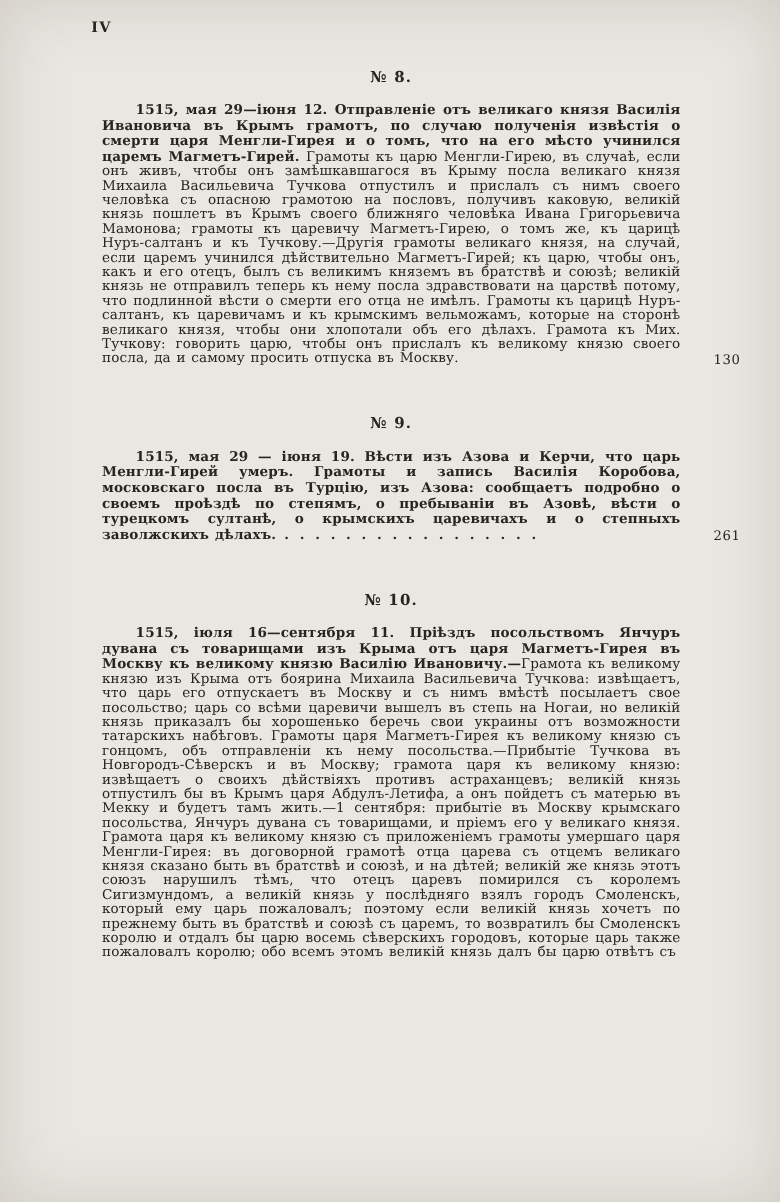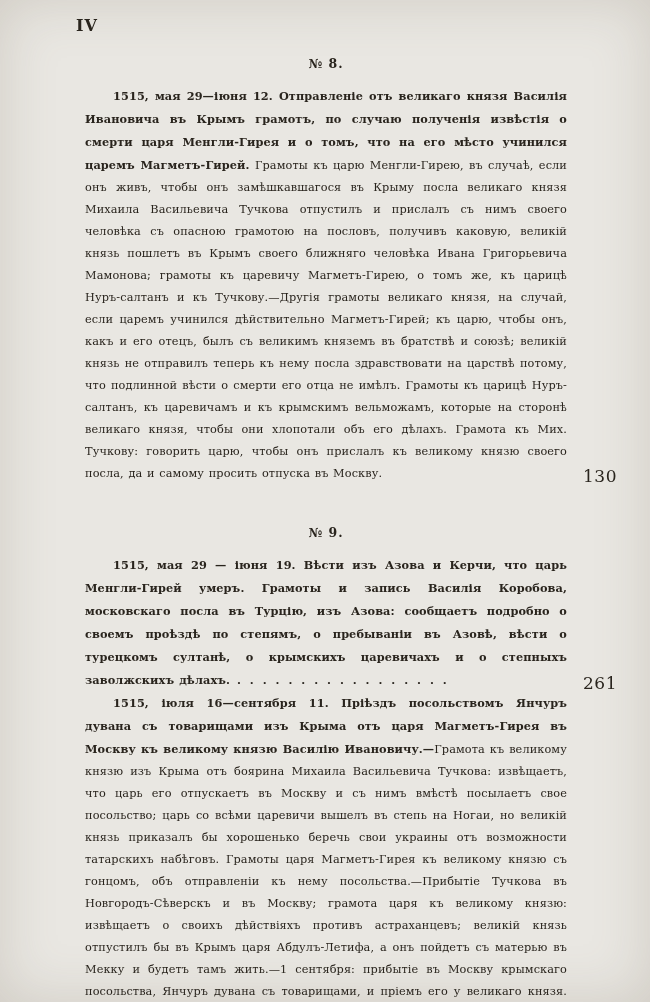--- a/index.html
+++ b/index.html
@@ -17,42 +17,42 @@
     color: #29241d;
     font-family: "DejaVu Serif", "Liberation Serif", serif;
     padding: 0 33px 0 85px;
     overflow: hidden;
     box-shadow: inset 0 0 55px rgba(118, 106, 88, 0.22);
   }
   .folio {
     position: absolute;
     top: 16px;
     left: 76px;
-    font-size: 16px;
+    font-size: 12px;
     font-weight: bold;
     letter-spacing: 1px;
   }
   .entry {
     position: relative;
     padding-right: 50px; 
   }
   .entry-number {
     font-size: 12.5px;
     font-weight: bold;
     text-align: center;
     margin: 40px 0 14px 0;
     letter-spacing: 1px;
   }
   .entry.first .entry-number {
     margin-top: 56px;
   }
   .entry-text {
     margin: 0;
     font-size: 11.3px;
-    line-height: 22px;
+    line-height: 12px;
     text-align: justify;
     text-indent: 28px;
     word-spacing: 1px;
     letter-spacing: 0.1px;
   }
   .lead {
     font-weight: bold;
   }
   .body {
     font-weight: normal;
@@ -60,21 +60,21 @@
   .leader {
     font-weight: bold;
     letter-spacing: 2px;
     white-space: nowrap;
     overflow: hidden;
   }
   .pageref {
     position: absolute;
     right: 0;
     bottom: -1px;
-    font-size: 17px;
+    font-size: 11px;
     font-weight: normal;
     letter-spacing: 0.5px;
   }
 </style>
 </head>
 <body>
 
 <div class="page">
 
   <div class="folio">IV</div>
@@ -85,16 +85,17 @@
     <span class="pageref">130</span>
   </section>
 
   <section class="entry">
     <h2 class="entry-number">№ 9.</h2>
     <p class="entry-text"><span class="lead">1515, мая 29 — іюня 19. Вѣсти изъ Азова и Керчи, что царь Менгли-Гирей умеръ. Грамоты и запись Василія Коробова, московскаго посла въ Турцію, изъ Азова: сообщаетъ подробно о своемъ проѣздѣ по степямъ, о пребываніи въ Азовѣ, вѣсти о турецкомъ султанѣ, о крымскихъ царевичахъ и о степныхъ заволжскихъ дѣлахъ.</span><span class="leader"> . . . . . . . . . . . . . . . . .</span></p>
     <span class="pageref">261</span>
   </section>
 
   <section class="entry">
+    <h2 class="entry-number">№ 10.</h2>
     <p class="entry-text"><span class="lead">1515, іюля 16—сентября 11. Пріѣздъ посольствомъ Янчуръ дувана съ товарищами изъ Крыма отъ царя Магметъ-Гирея въ Москву къ великому князю Василію Ивановичу.—</span><span class="body">Грамота къ великому князю изъ Крыма отъ боярина Михаила Васильевича Тучкова: извѣщаетъ, что царь его отпускаетъ въ Москву и съ нимъ вмѣстѣ посылаетъ свое посольство; царь со всѣми царевичи вышелъ въ степь на Ногаи, но великій князь приказалъ бы хорошенько беречь свои украины отъ возможности татарскихъ набѣговъ. Грамоты царя Магметъ-Гирея къ великому князю съ гонцомъ, объ отправленіи къ нему посольства.—Прибытіе Тучкова въ Новгородъ-Сѣверскъ и въ Москву; грамота царя къ великому князю: извѣщаетъ о своихъ дѣйствіяхъ противъ астраханцевъ; великій князь отпустилъ бы въ Крымъ царя Абдулъ-Летифа, а онъ пойдетъ съ матерью въ Мекку и будетъ тамъ жить.—1 сентября: прибытіе въ Москву крымскаго посольства, Янчуръ дувана съ товарищами, и пріемъ его у великаго князя. Грамота царя къ великому князю съ приложеніемъ грамоты умершаго царя Менгли-Гирея: въ договорной грамотѣ отца царева съ отцемъ великаго князя сказано быть въ братствѣ и союзѣ, и на дѣтей; великій же князь этотъ союзъ нарушилъ тѣмъ, что отецъ царевъ помирился съ королемъ Сигизмундомъ, а великій князь у послѣдняго взялъ городъ Смоленскъ, который ему царь пожаловалъ; поэтому если великій князь хочетъ по прежнему быть въ братствѣ и союзѣ съ царемъ, то возвратилъ бы Смоленскъ королю и отдалъ бы царю восемь сѣверскихъ городовъ, которые царь также пожаловалъ королю; обо всемъ этомъ великій князь далъ бы царю отвѣтъ съ</span></p>
   </section>
 
 </div>
 
 </body></html>

